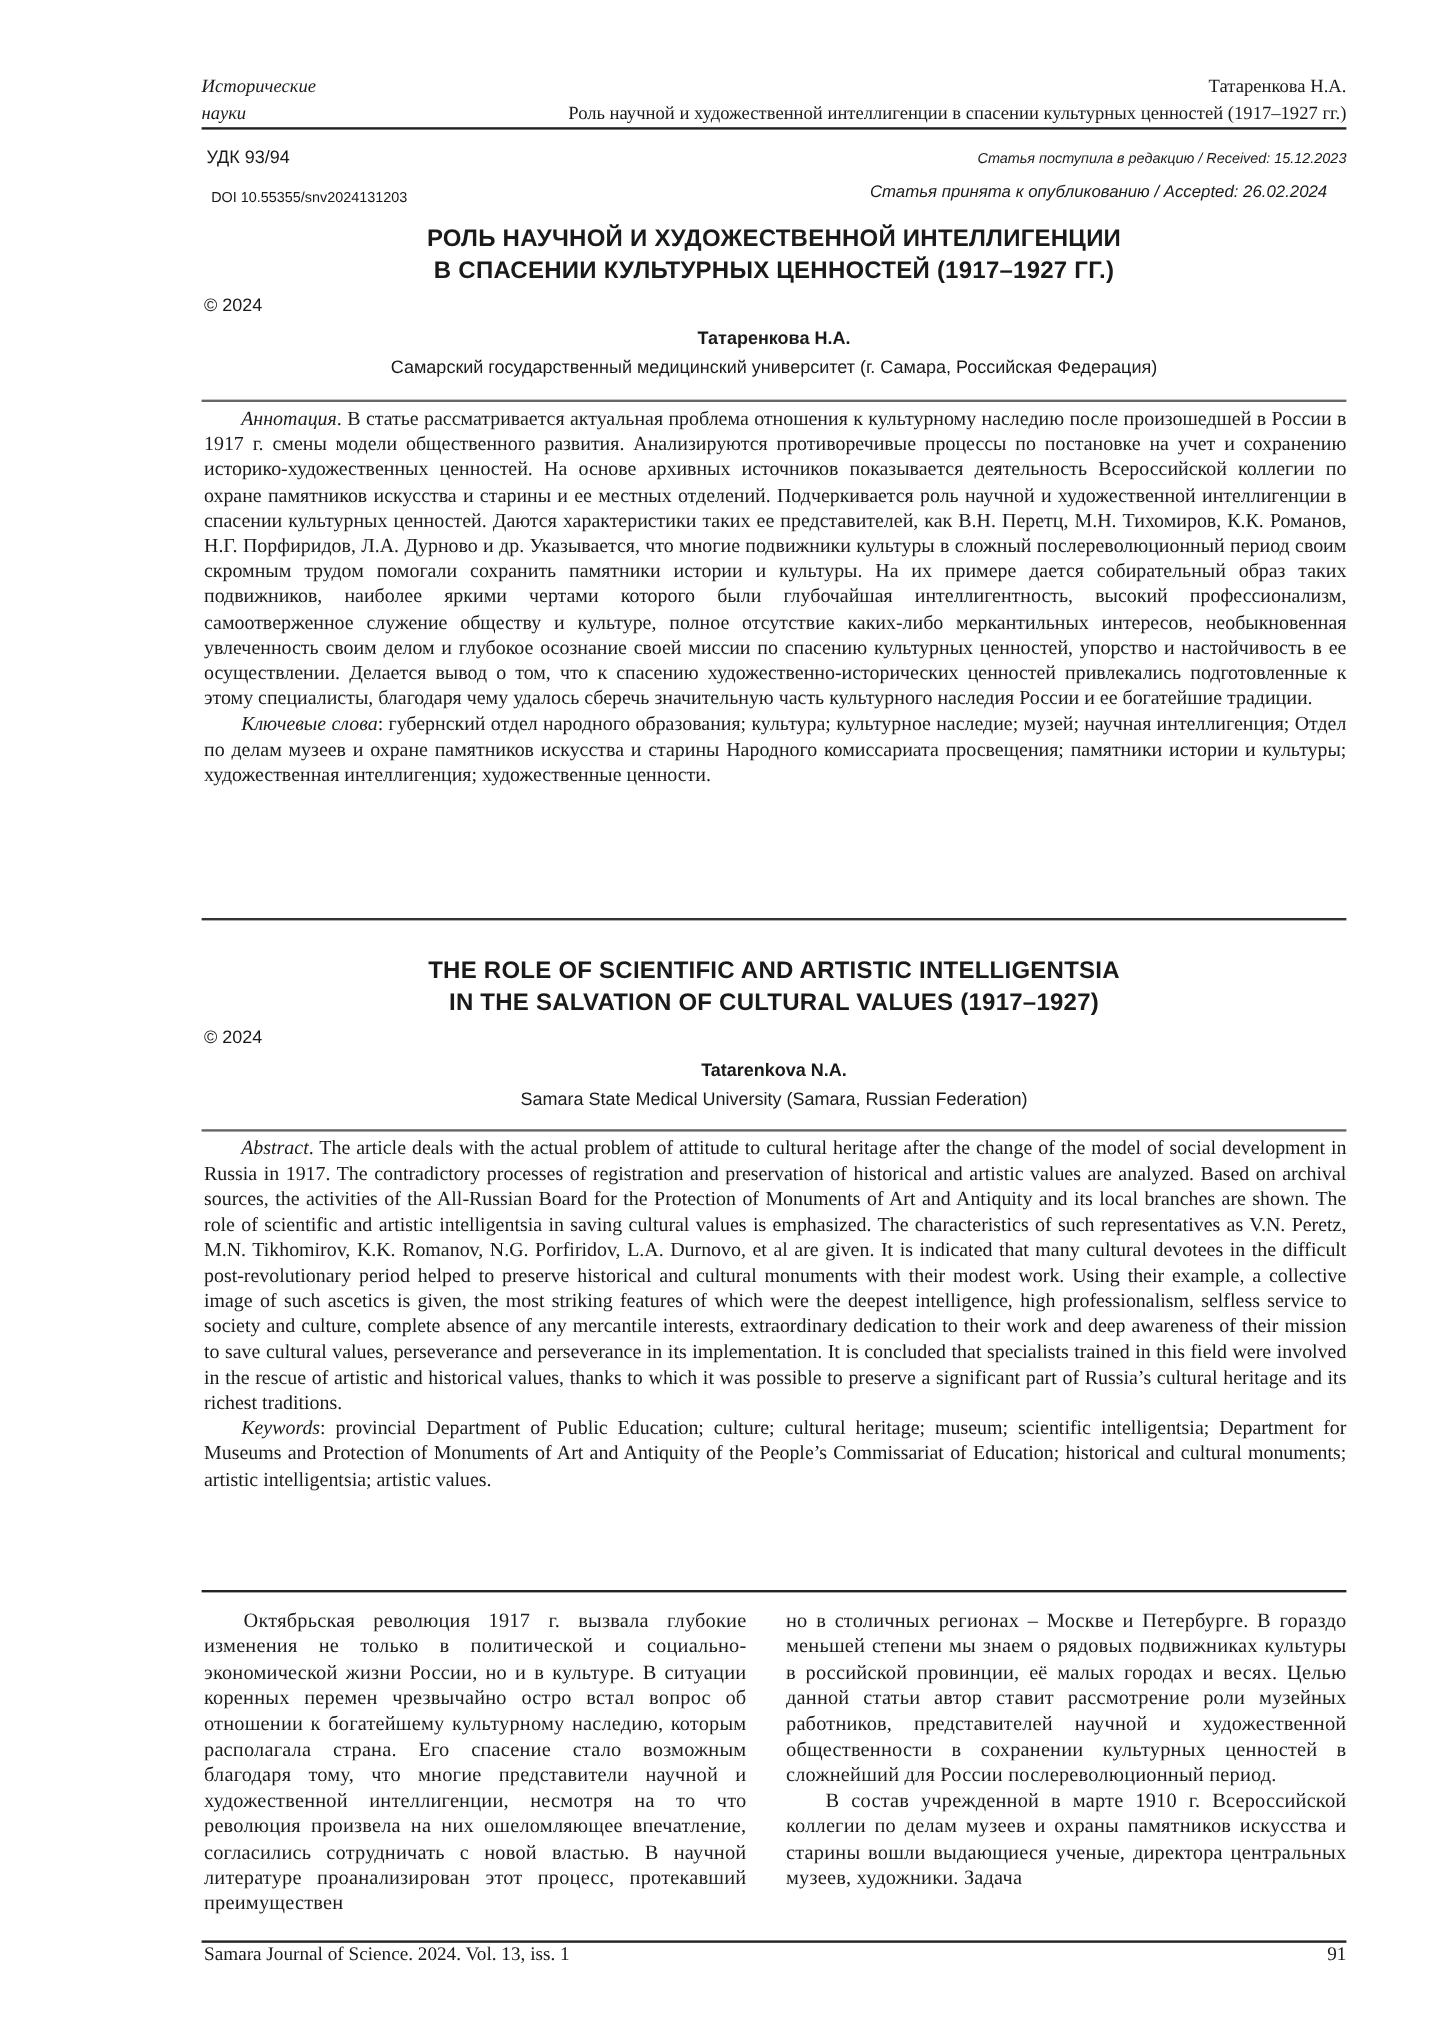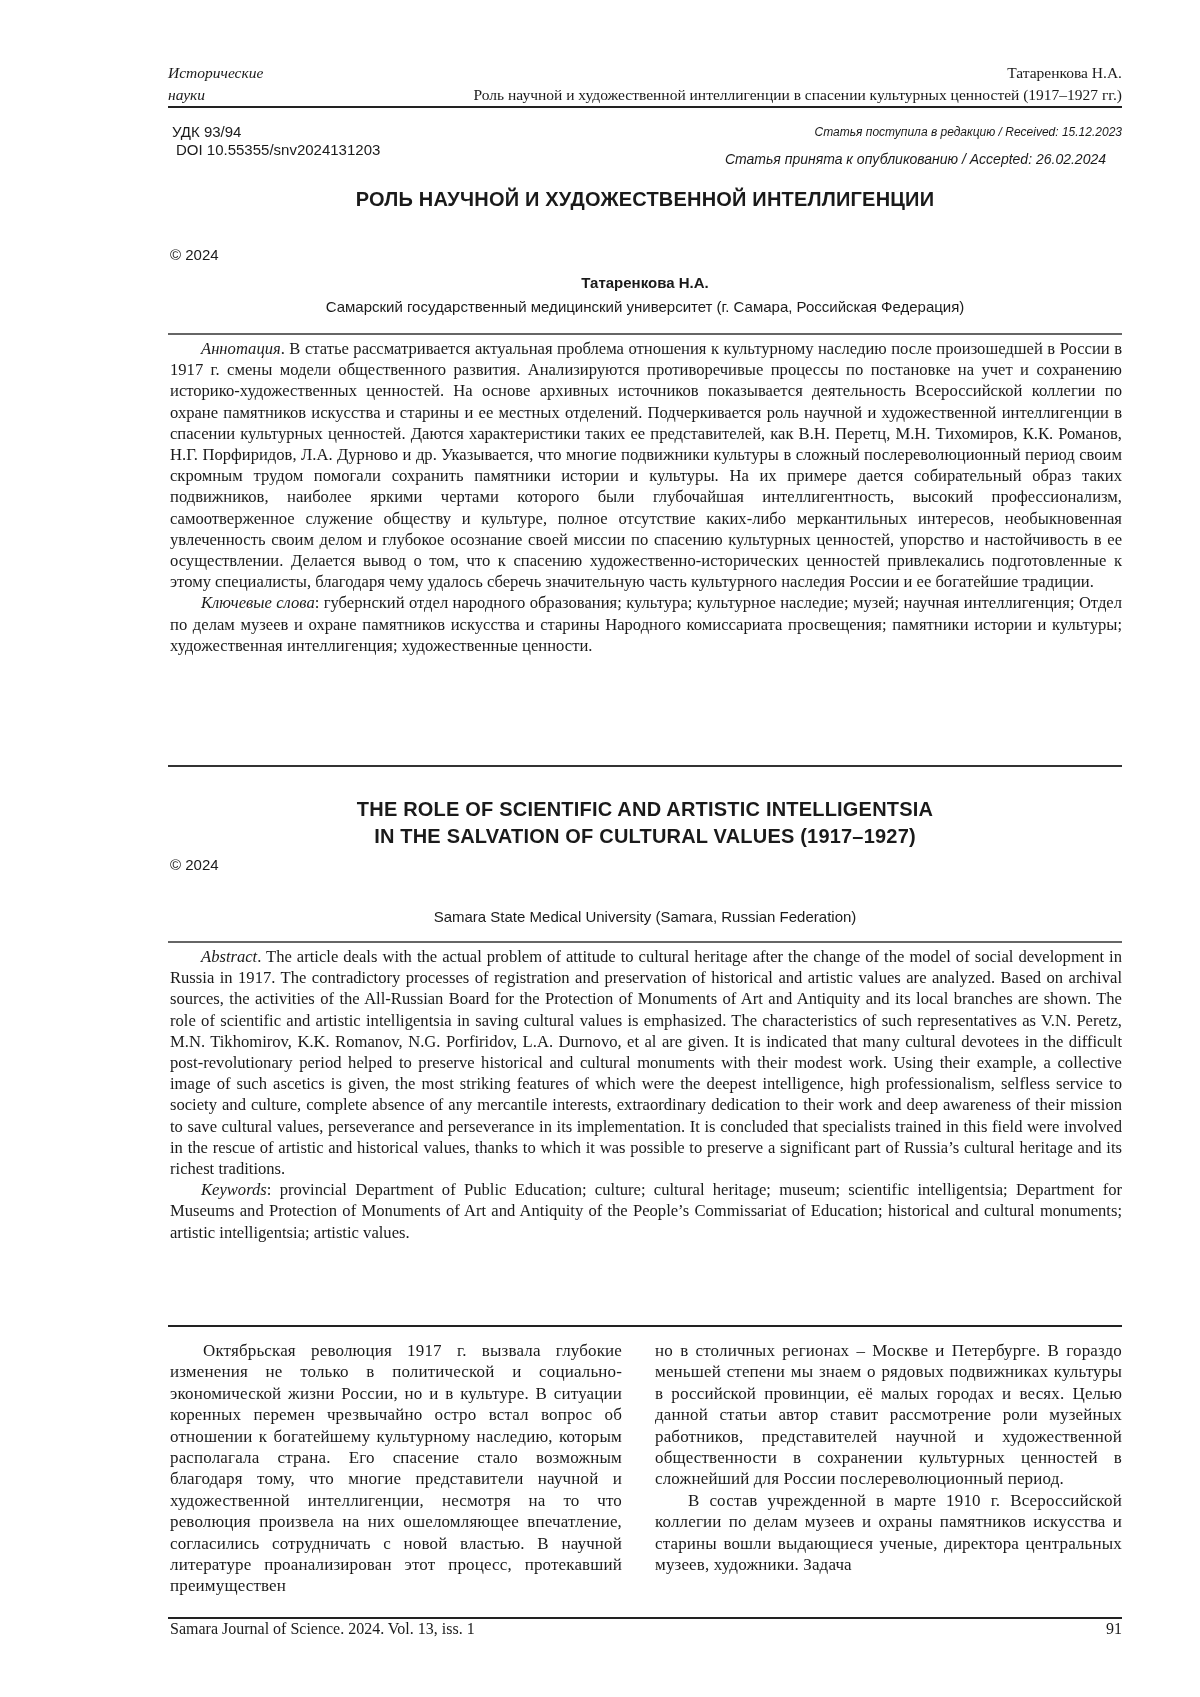--- a/index.html
+++ b/index.html
@@ -9,21 +9,21 @@
   .sans { font-family: "Liberation Sans", "DejaVu Sans", sans-serif; }
 
   
   .run-head { position: absolute; left: 168px; top: 62px; width: 954px; height: 44px; border-bottom: 2px solid #222; }
   .run-head .left { position: absolute; left: 0; top: 0; font-style: italic; font-size: 15.5px; line-height: 22px; }
   .run-head .left .l2 { display: inline-block; }
   .run-head .right { position: absolute; right: 0; top: 0; text-align: right; font-size: 15.5px; line-height: 22px; }
 
   
   .udk { position: absolute; left: 172px; top: 123px; font-size: 15px; }
-  .doi { position: absolute; left: 176px; top: 141px; font-size: 15px; }
+  .doi { position: absolute; left: 176px; top: 157px; font-size: 12px; }
   .received { position: absolute; right: 78px; top: 125px; font-size: 12px; font-style: italic; }
   .accepted { position: absolute; right: 94px; top: 151px; font-size: 14px; font-style: italic; }
 
   .title { position: absolute; left: 168px; width: 954px; text-align: center; font-weight: bold; font-size: 20px; line-height: 27px; letter-spacing: 0.2px; }
   .title-ru { top: 186px; }
   .title-en { top: 796px; }
   .copyright { position: absolute; left: 170px; font-size: 15px; }
   .copyright-ru { top: 246px; }
   .copyright-en { top: 856px; }
   .author { position: absolute; left: 168px; width: 954px; text-align: center; font-weight: bold; font-size: 15px; }
@@ -71,37 +71,39 @@
     </div>
   </div>
 
   <div class="udk sans">УДК 93/94</div>
   <div class="doi sans">DOI 10.55355/snv2024131203</div>
   <div class="received sans">Статья поступила в редакцию / Received: 15.12.2023</div>
   <div class="accepted sans">Статья принята к опубликованию / Accepted: 26.02.2024</div>
 
   <div class="title title-ru sans">
     <div>РОЛЬ НАУЧНОЙ И ХУДОЖЕСТВЕННОЙ ИНТЕЛЛИГЕНЦИИ</div>
+    <div>В СПАСЕНИИ КУЛЬТУРНЫХ ЦЕННОСТЕЙ (1917–1927 ГГ.)</div>
   </div>
   <div class="copyright copyright-ru sans">© 2024</div>
   <div class="author author-ru sans">Татаренкова Н.А.</div>
   <div class="affil affil-ru sans">Самарский государственный медицинский университет (г. Самара, Российская Федерация)</div>
   <div class="rule rule-ru-top"></div>
 
   <div class="abstract abs-ru serif">
     <p><span class="lbl">Аннотация</span><span>. В статье рассматривается актуальная проблема отношения к культурному наследию после произошедшей в России в 1917 г. смены модели общественного развития. Анализируются противоречивые процессы по постановке на учет и сохранению историко-художественных ценностей. На основе архивных источников показывается деятельность Всероссийской коллегии по охране памятников искусства и старины и ее местных отделений. Подчеркивается роль научной и художественной интеллигенции в спасении куль­турных ценностей. Даются характеристики таких ее представителей, как В.Н. Перетц, М.Н. Тихомиров, К.К. Романов, Н.Г. Порфиридов, Л.А. Дурново и др. Указывается, что многие подвижники культуры в слож­ный послереволюционный период своим скромным трудом помогали сохранить памятники истории и куль­туры. На их примере дается собирательный образ таких подвижников, наиболее яркими чертами которого были глубочайшая интеллигентность, высокий профессионализм, самоотверженное служение обществу и культуре, полное отсутствие каких-либо меркантильных интересов, необыкновенная увлеченность своим де­лом и глубокое осознание своей миссии по спасению культурных ценностей, упорство и настойчивость в ее осуществлении. Делается вывод о том, что к спасению художественно-исторических ценностей привлека­лись подготовленные к этому специалисты, благодаря чему удалось сберечь значительную часть культурно­го наследия России и ее богатейшие традиции.</span></p>
     <p><span class="lbl">Ключевые слова</span><span>: губернский отдел народного образования; культура; культурное наследие; музей; науч­ная интеллигенция; Отдел по делам музеев и охране памятников искусства и старины Народного комиссариата просвещения; памятники истории и культуры; художественная интеллигенция; художественные ценности.</span></p>
   </div>
   <div class="rule rule-ru-bot"></div>
 
   <div class="title title-en sans">
     <div>THE ROLE OF SCIENTIFIC AND ARTISTIC INTELLIGENTSIA</div>
     <div>IN THE SALVATION OF CULTURAL VALUES (1917–1927)</div>
   </div>
   <div class="copyright copyright-en sans">© 2024</div>
+  <div class="author author-en sans">Tatarenkova N.A.</div>
   <div class="affil affil-en sans">Samara State Medical University (Samara, Russian Federation)</div>
   <div class="rule rule-en-top"></div>
 
   <div class="abstract abs-en serif">
     <p><span class="lbl">Abstract</span><span>. The article deals with the actual problem of attitude to cultural heritage after the change of the model of social development in Russia in 1917. The contradictory processes of registration and preservation of historical and artistic values are analyzed. Based on archival sources, the activities of the All-Russian Board for the Protection of Monuments of Art and Antiquity and its local branches are shown. The role of scientific and artistic intelligentsia in saving cultural values is emphasized. The characteristics of such representatives as V.N. Peretz, M.N. Tikhomirov, K.K. Romanov, N.G. Porfiridov, L.A. Durnovo, et al are given. It is indicated that many cultural devotees in the dif­ficult post-revolutionary period helped to preserve historical and cultural monuments with their modest work. Using their example, a collective image of such ascetics is given, the most striking features of which were the deepest intel­ligence, high professionalism, selfless service to society and culture, complete absence of any mercantile interests, extraordinary dedication to their work and deep awareness of their mission to save cultural values, perseverance and perseverance in its implementation. It is concluded that specialists trained in this field were involved in the rescue of artistic and historical values, thanks to which it was possible to preserve a significant part of Russia’s cultural heri­tage and its richest traditions.</span></p>
     <p><span class="lbl">Keywords</span><span>: provincial Department of Public Education; culture; cultural heritage; museum; scientific intelligent­sia; Department for Museums and Protection of Monuments of Art and Antiquity of the People’s Commissariat of Education; historical and cultural monuments; artistic intelligentsia; artistic values.</span></p>
   </div>
   <div class="rule rule-en-bot"></div>
 
   <div class="col col-left serif">

